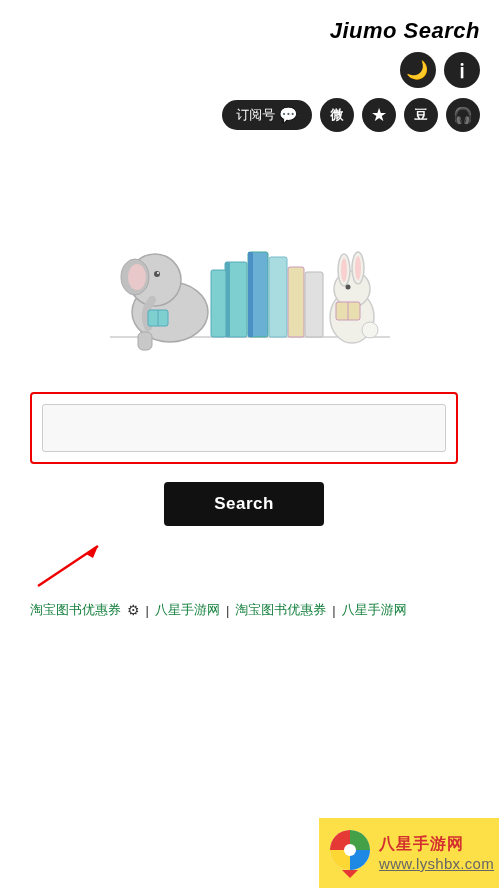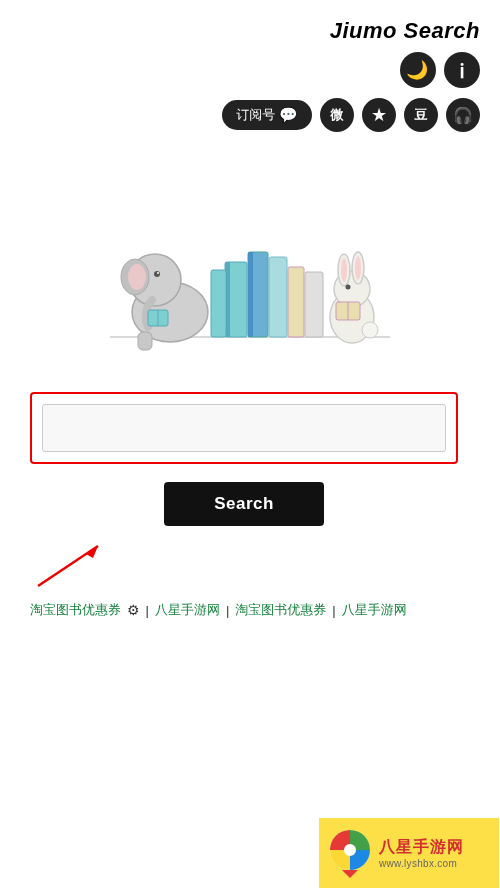--- a/index.html
+++ b/index.html
@@ -179,23 +179,24 @@
     }
 
     .watermark-main-text {
       font-size: 16px;
       font-weight: bold;
       color: #d32f2f;
       letter-spacing: 1px;
     }
 
     .watermark-sub-text {
-      font-size: 10px;
+      font-size: 15px;
       color: #666;
       letter-spacing: 0.3px;
+      text-decoration: underline;
     }
   </style>
 </head>
 <body>
 
 <div class="header">
   <span class="app-title">Jiumo Search</span>
   <div class="header-icons">
     <div class="icon-circle">🌙</div>
     <div class="icon-circle" style="font-size:20px;font-weight:bold;">ℹ</div>

